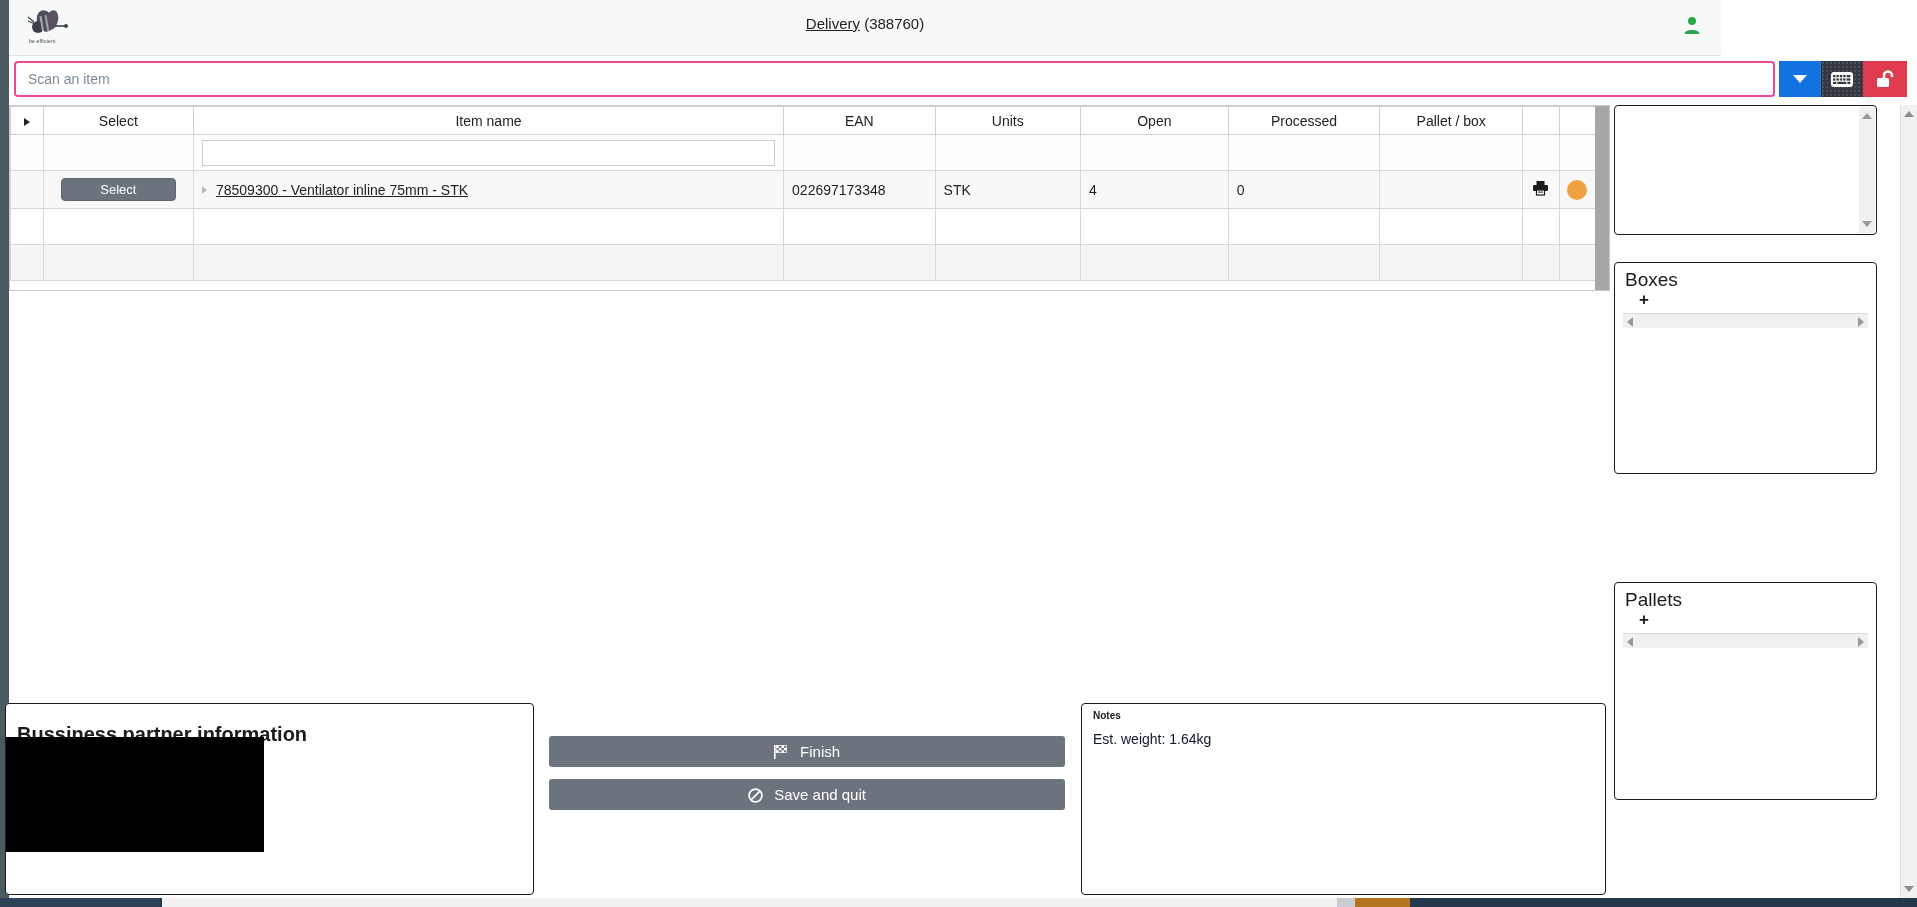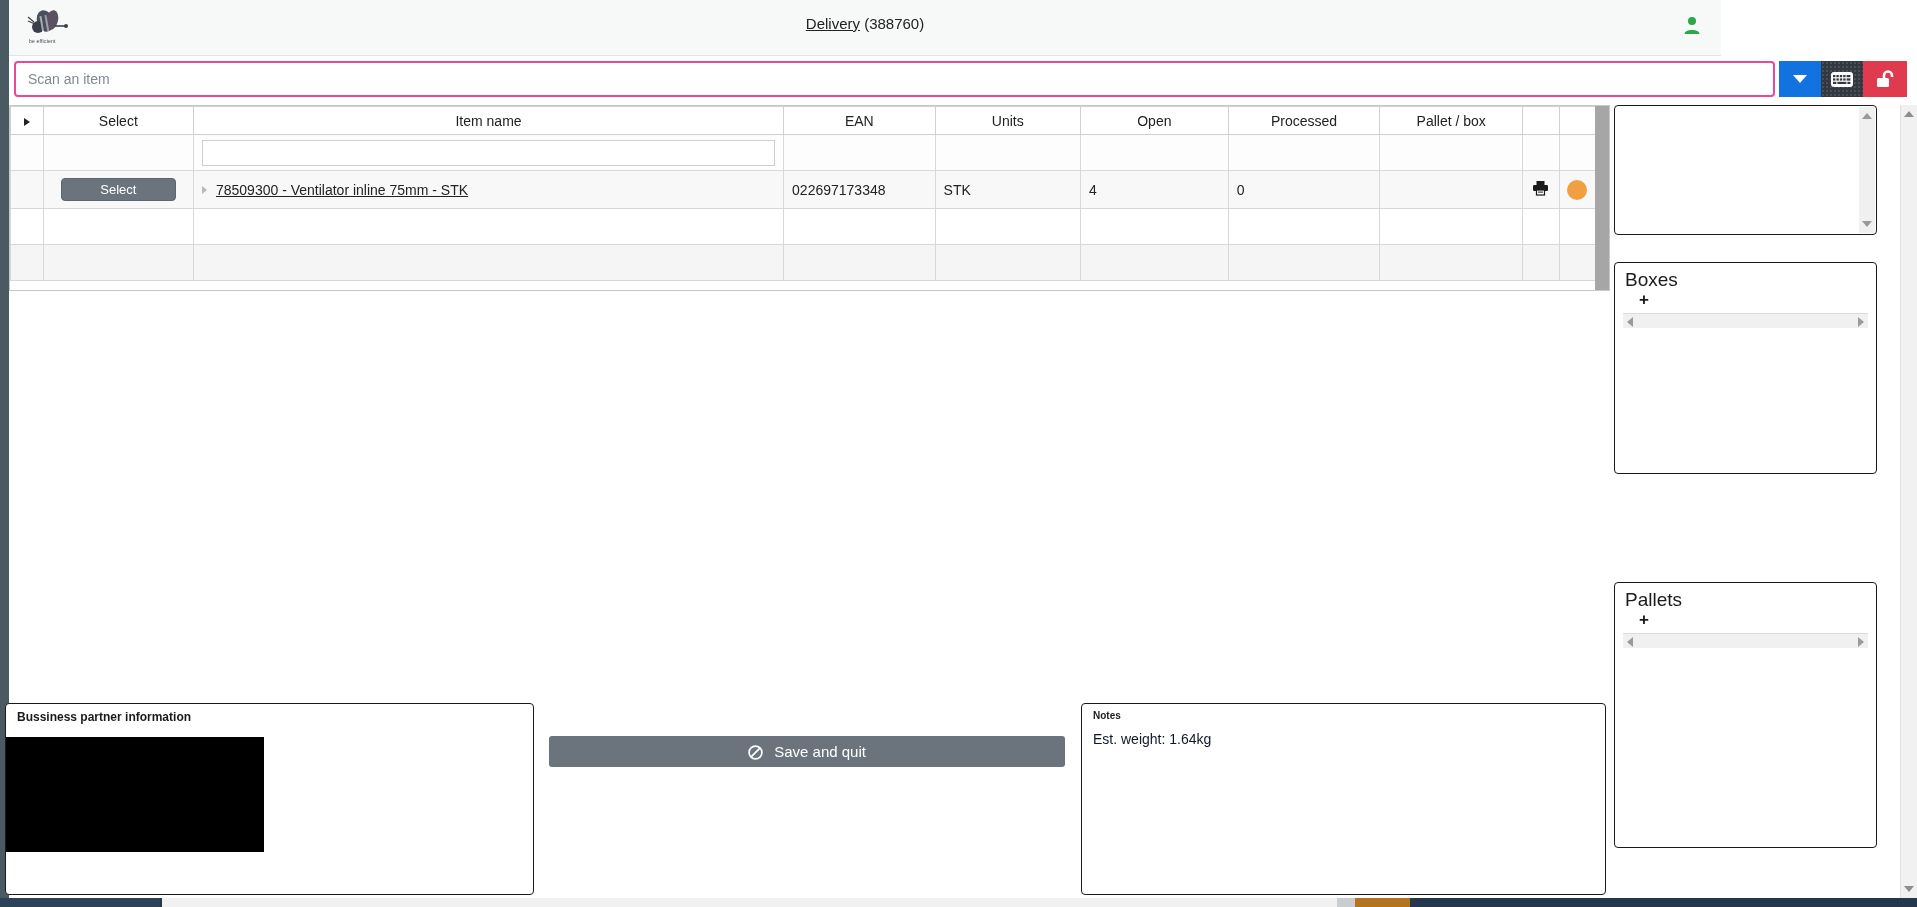--- a/index.html
+++ b/index.html
@@ -198,21 +198,21 @@
     position: absolute; left: 10px; top: 6px;
     font-size: 19px; color: #1b1b1b;
   }
   .panel-plus {
     position: absolute; left: 24px;
     font-size: 17px; font-weight: bold; color: #1b1b1b;
     cursor: pointer; line-height: 1;
   }
   .panel-empty { left: 1614px; top: 105px; width: 263px; height: 130px; }
   .panel-boxes { left: 1614px; top: 262px; width: 263px; height: 212px; }
-  .panel-pallets { left: 1614px; top: 582px; width: 263px; height: 266px; }
+  .panel-pallets { left: 1614px; top: 582px; width: 263px; height: 218px; }
 
   .vscroll-track {
     position: absolute; right: 1px; top: 1px;
     width: 16px; bottom: 1px;
     background: #f0f0f0;
   }
   .vscroll-arrow-up, .vscroll-arrow-dn {
     position: absolute; left: 3px;
     width: 0; height: 0;
     border-left: 5px solid transparent;
@@ -254,22 +254,22 @@
 
   
   .bp-panel {
     position: absolute; left: 5px; top: 703px;
     width: 529px; height: 192px;
     background: #fff;
     border: 1px solid #1b1b1b;
     border-radius: 4px;
   }
   .bp-title {
-    position: absolute; left: 11px; top: 6px;
-    font-size: 12px; font-weight: bold; color: #1b1b1b;
+    position: absolute; left: 11px; top: 19px;
+    font-size: 20px; font-weight: bold; color: #1b1b1b;
   }
   .redaction {
     position: absolute; left: 0; top: 33px;
     width: 258px; height: 115px;
     background: #000000;
   }
 
   .action-col {
     position: absolute; left: 549px; top: 736px;
     width: 516px;
@@ -518,20 +518,36 @@
     <span class="up"></span>
     <span class="dn"></span>
   </div>
 
   <div class="bp-panel">
     <div class="bp-title">Bussiness partner information</div>
     <div class="redaction"></div>
   </div>
 
   <div class="action-col">
+    <button class="action-btn">
+      <span class="ico">
+        <svg width="15" height="14" viewBox="0 0 15 14" style="vertical-align:-2px">
+          <rect x="0" y="0" width="1.6" height="14" fill="#ffffff"></rect>
+          <g fill="#ffffff">
+            <rect x="2.2" y="0.5" width="2.6" height="2.4"></rect>
+              <rect x="7.4" y="0.5" width="2.6" height="2.4"></rect>
+            <rect x="4.8" y="2.9" width="2.6" height="2.4"></rect>
+              <rect x="10" y="2.9" width="2.6" height="2.4"></rect>
+            <rect x="2.2" y="5.3" width="2.6" height="2.4"></rect>
+              <rect x="7.4" y="5.3" width="2.6" height="2.4"></rect>
+          </g>
+          <rect x="2.2" y="0.5" width="10.4" height="7.2" fill="none" stroke="#ffffff" stroke-width=".7"></rect>
+        </svg>
+      </span><span>Finish</span>
+    </button>
 
 
     <button class="action-btn">
       <span class="ico">
         <svg width="15" height="15" viewBox="0 0 15 15" style="vertical-align:-3px">
           <circle cx="7.5" cy="7.5" r="6.4" fill="none" stroke="#ffffff" stroke-width="1.7"></circle>
           <line x1="3.1" y1="11.9" x2="11.9" y2="3.1" stroke="#ffffff" stroke-width="1.7"></line>
         </svg>
       </span><span>Save and quit</span>
     </button>

